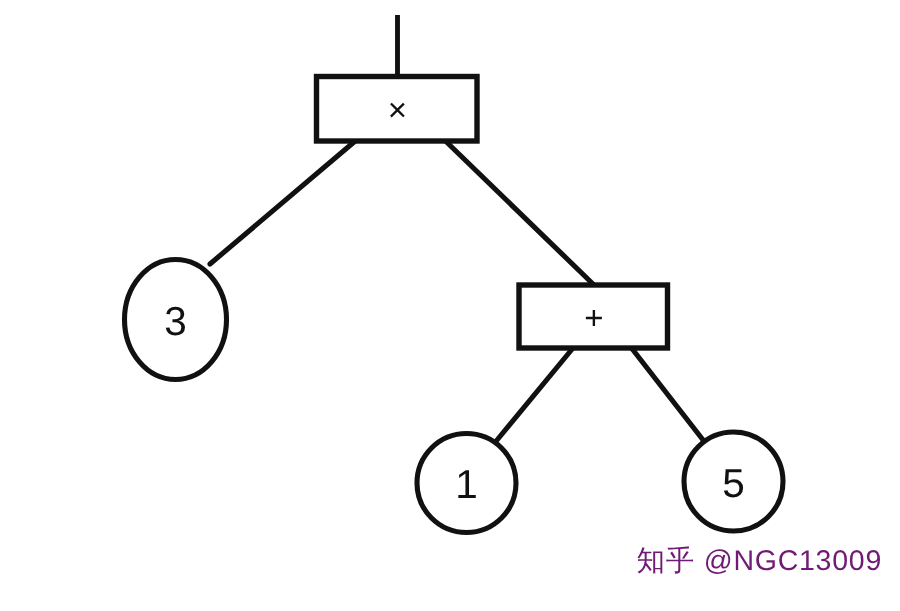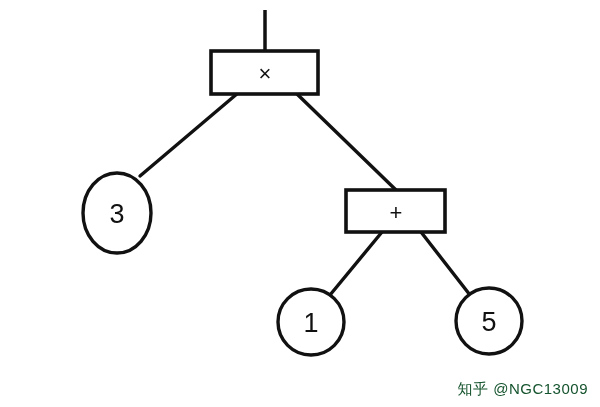--- a/index.html
+++ b/index.html
@@ -57,24 +57,24 @@
   .leaf-label {
     font-family: "Liberation Sans", sans-serif;
     font-size: 27px;
     fill: #111111;
     text-anchor: middle;
     dominant-baseline: central;
   }
   .watermark {
     position: absolute;
     right: 12px;
-    bottom: 8px;
+    bottom: 20px;
     font-family: "Liberation Sans", sans-serif;
-    font-size: 15px;
-    color: #14532d;
+    font-size: 19px;
+    color: #701a75;
     letter-spacing: 0.5px;
     white-space: nowrap;
     user-select: none;
   }
 </style>
 </head>
 <body>
 
 <div id="canvas">
 

